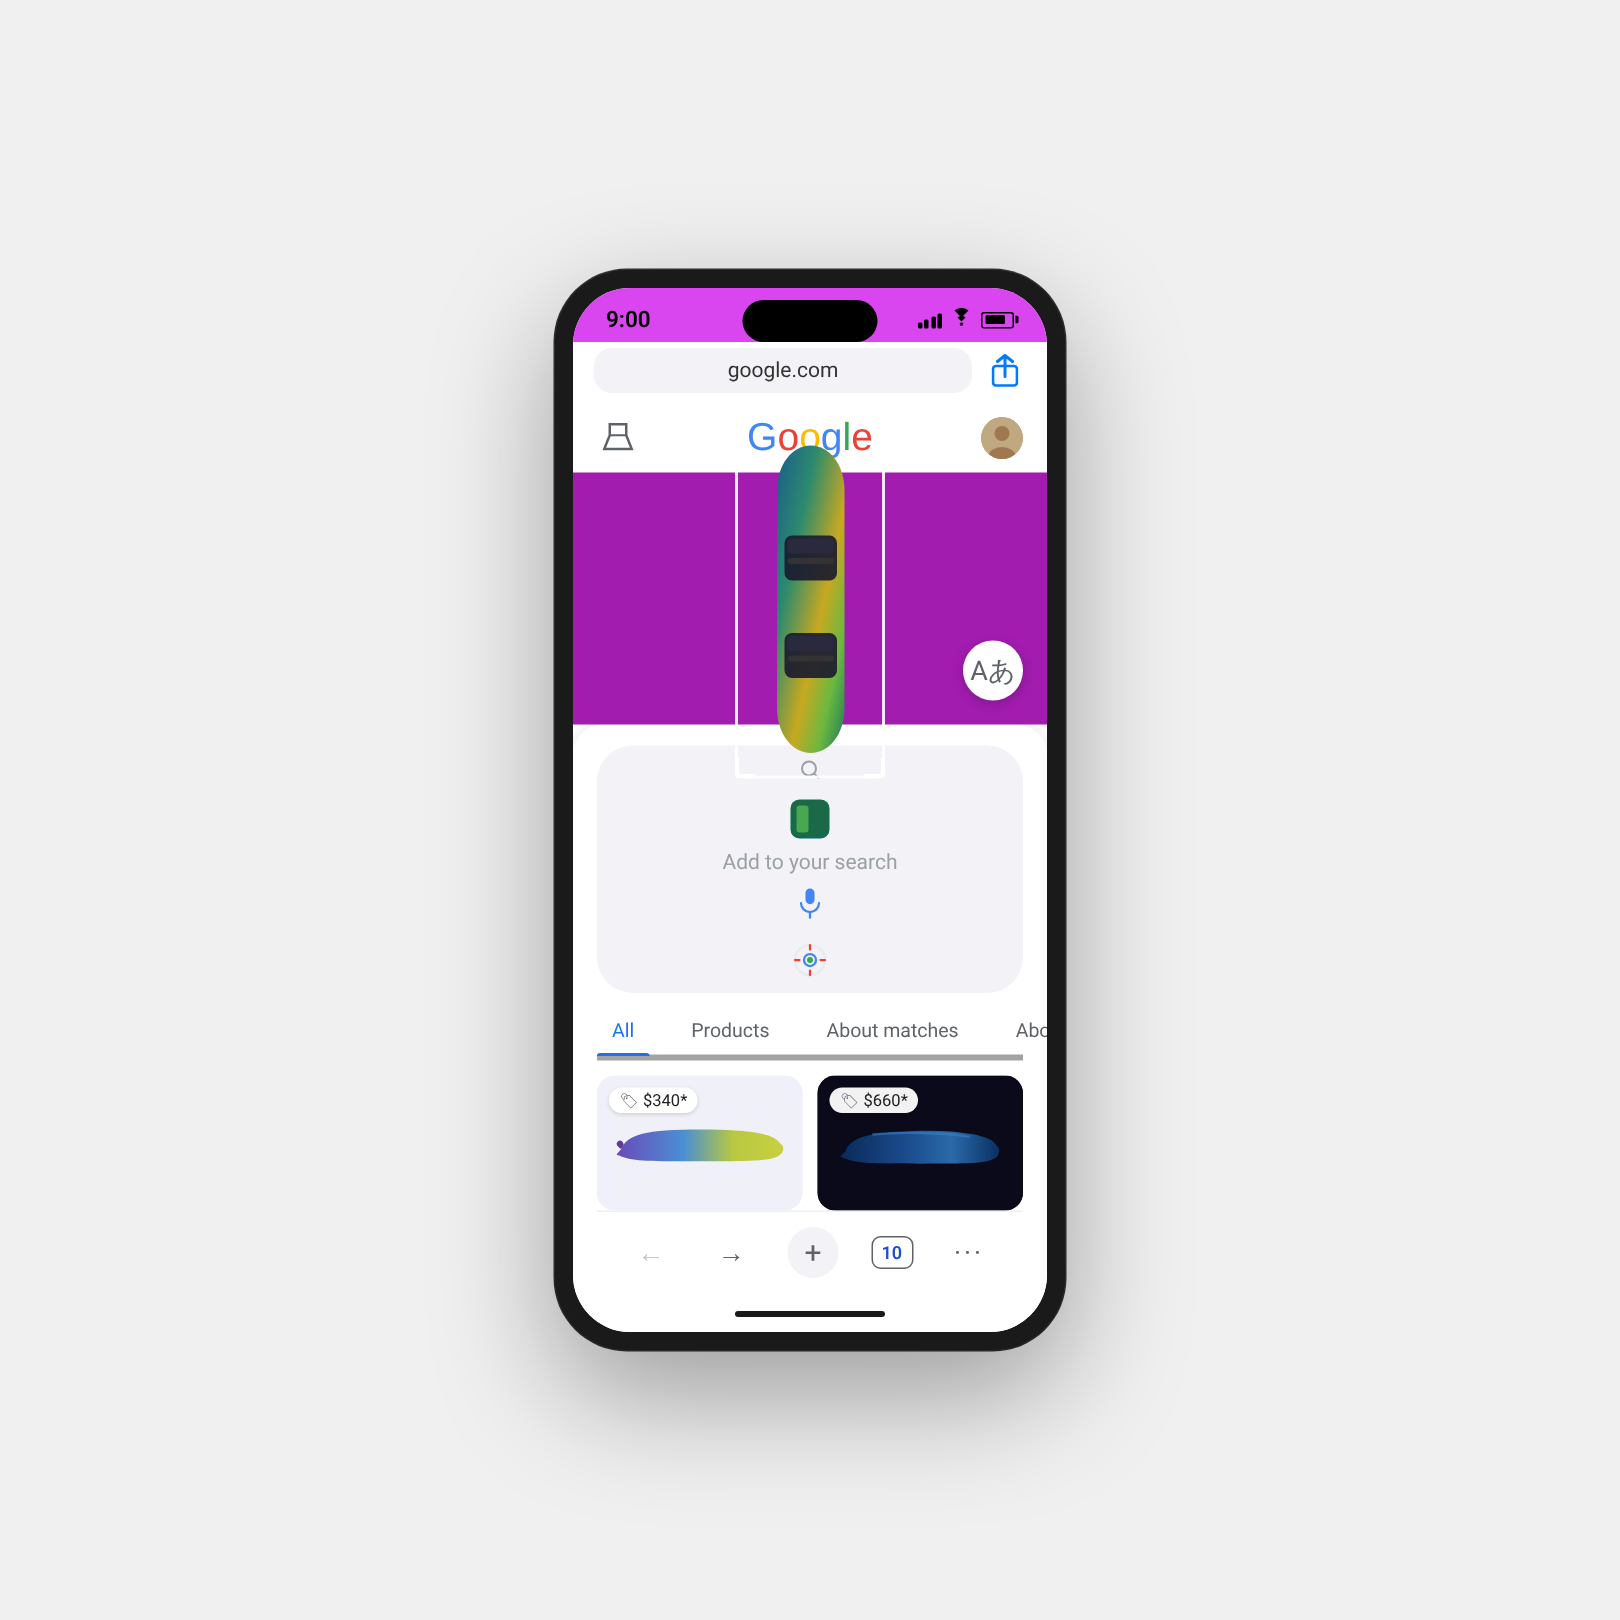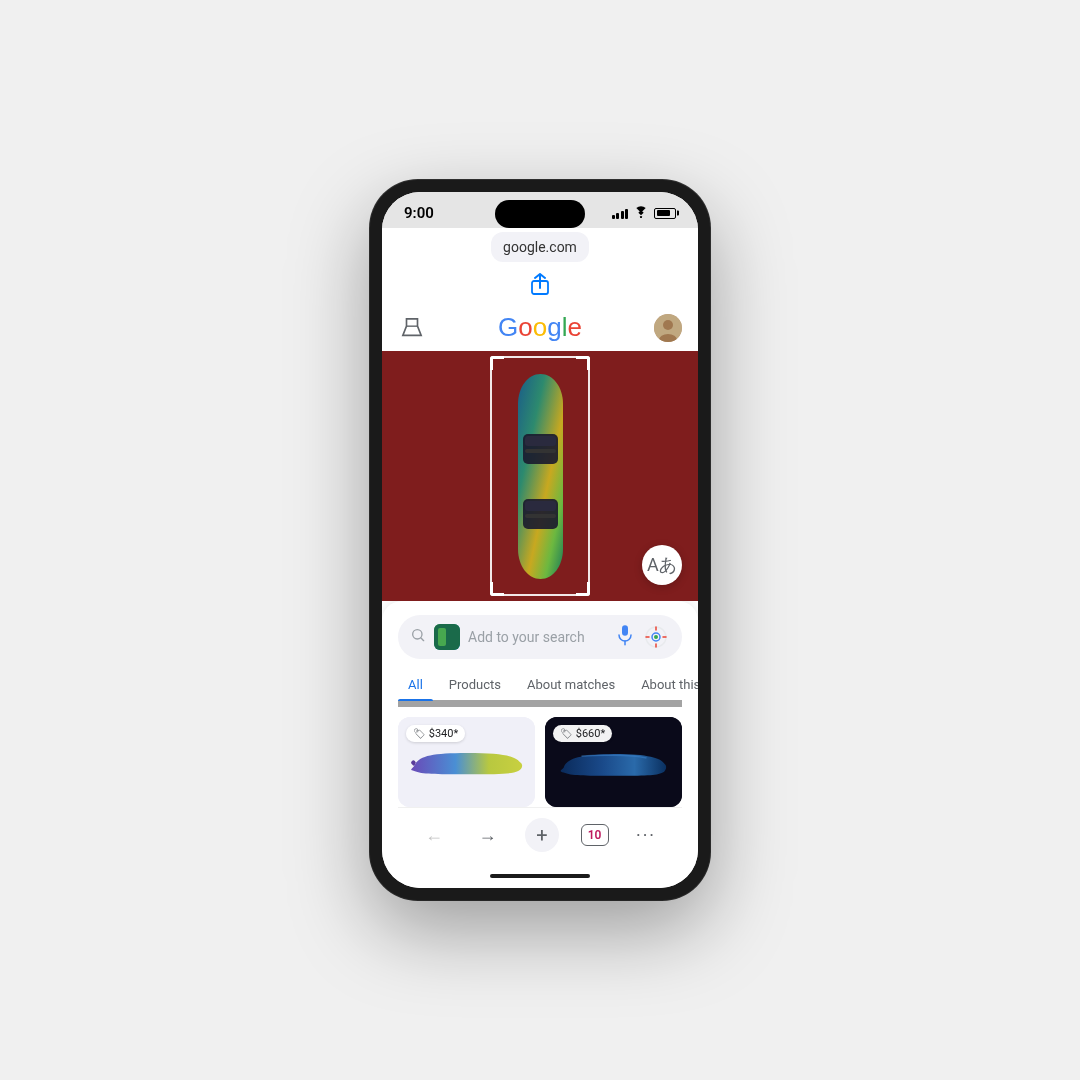--- a/index.html
+++ b/index.html
@@ -38,21 +38,21 @@
       display: flex;
       flex-direction: column;
     }
 
     
     .status-bar {
       display: flex;
       justify-content: space-between;
       align-items: center;
       padding: 12px 22px 6px 22px;
-      background: #e5e5e5;
+      background: #d946ef;
       position: relative;
       z-index: 10;
     }
 
     .status-time {
       font-size: 15px;
       font-weight: 600;
       color: #000;
     }
 
@@ -121,21 +121,20 @@
       border-radius: 1px;
     }
 
     
     .browser-bar {
       padding: 4px 14px 8px 14px;
       background: #fff;
       display: flex;
       align-items: center;
       gap: 8px;
-      flex-direction: column;
     }
 
     .url-bar {
       flex: 1;
       background: #f2f2f7;
       border-radius: 12px;
       padding: 7px 12px;
       display: flex;
       align-items: center;
       justify-content: center;
@@ -200,21 +199,21 @@
       overflow: hidden;
       display: flex;
       align-items: center;
       justify-content: center;
       font-size: 14px;
     }
 
     
     .snowboard-area {
       flex: 1;
-      background: #7f1d1d;
+      background: #a21caf;
       position: relative;
       display: flex;
       align-items: center;
       justify-content: center;
       min-height: 0;
     }
 
     
     .selection-box {
       position: absolute;
@@ -266,20 +265,21 @@
 
     
     .search-row {
       display: flex;
       align-items: center;
       background: #f2f2f7;
       border-radius: 24px;
       padding: 8px 12px;
       gap: 8px;
       margin-bottom: 12px;
+      flex-direction: column;
     }
 
     .search-icon-small {
       color: #9aa0a6;
       font-size: 16px;
     }
 
     .search-thumbnail {
       width: 26px;
       height: 26px;
@@ -303,23 +303,23 @@
       width: 28px;
       height: 28px;
       display: flex;
       align-items: center;
       justify-content: center;
     }
 
     
     .tabs-row {
       display: flex;
-      gap: 6px;
+      gap: 18px;
       margin-bottom: 10px;
-      border-bottom: 7px solid #a3a3a3;
+      border-bottom: 4px solid #a3a3a3;
     }
 
     .tab-item {
       padding: 6px 10px 8px 10px;
       font-size: 13px;
       color: #5f6368;
       cursor: pointer;
       position: relative;
       white-space: nowrap;
     }
@@ -429,21 +429,21 @@
     .tabs-count-btn {
       width: 28px;
       height: 22px;
       border: 1.5px solid #5f6368;
       border-radius: 6px;
       display: flex;
       align-items: center;
       justify-content: center;
       font-size: 12px;
       font-weight: 600;
-      color: #be185d;
+      color: #1d4ed8;
     }
 
     .more-btn {
       color: #5f6368;
       font-size: 18px;
       letter-spacing: 2px;
     }
 
     
     .home-indicator {

